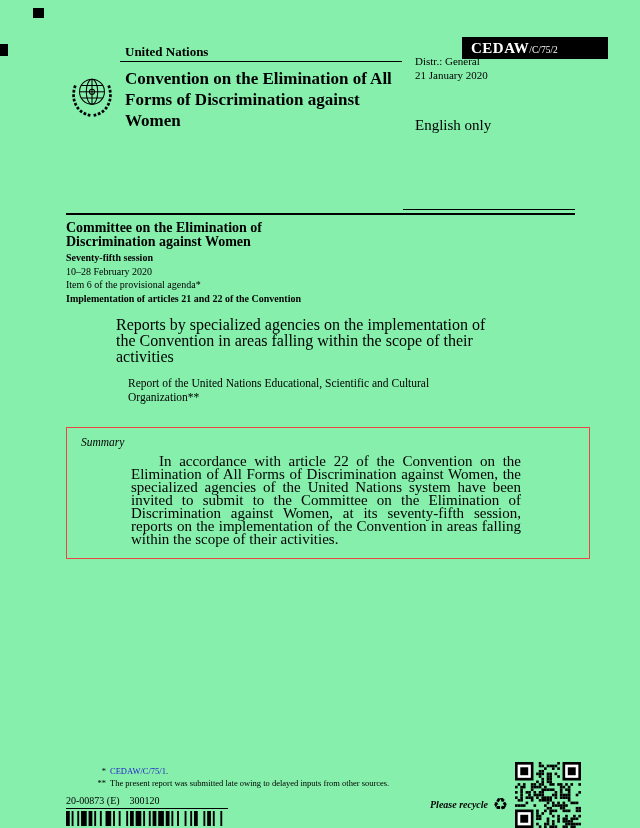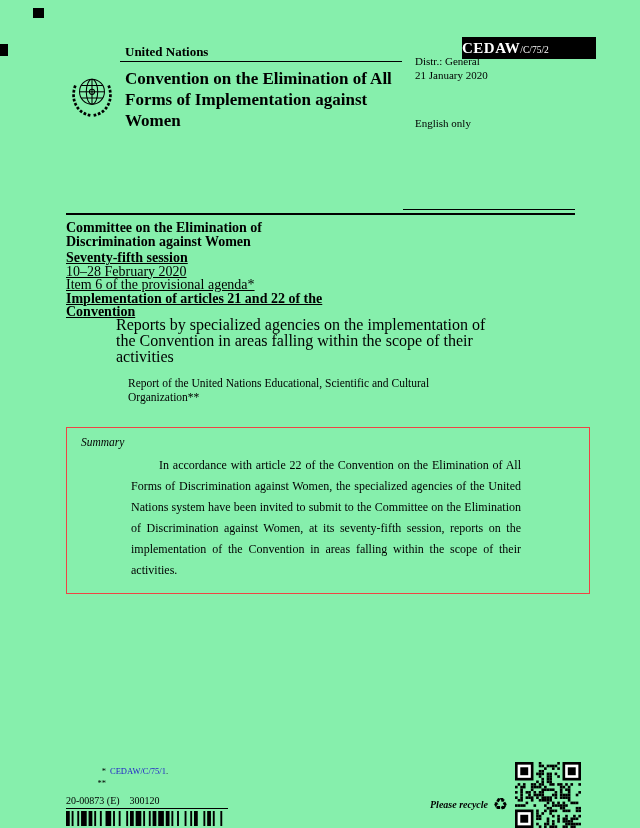--- a/index.html
+++ b/index.html
@@ -8,48 +8,48 @@
     font-family:"Liberation Serif","DejaVu Serif",serif;color:#000;overflow:hidden;
   }
   .mark{position:absolute;background:#000;}
   .mark-top{left:33px;top:8px;width:11px;height:10px;}
   .mark-left{left:0;top:44px;width:8px;height:12px;}
 
   .org{position:absolute;left:125px;top:44px;font-size:13px;font-weight:bold;}
   .org-rule{position:absolute;left:120px;top:61px;width:282px;height:1px;background:#000;}
 
   .symbol-box{
-    position:absolute;left:462px;top:37px;width:134px;height:22px;background:#000;color:#fff;
-    display:flex;align-items:baseline;box-sizing:border-box;line-height:22px;
+    position:absolute;left:462px;top:37px;width:146px;height:22px;background:#000;color:#fff;
+    display:flex;align-items:baseline;padding-left:9px;box-sizing:border-box;line-height:22px;
   }
   .sym-main{font-size:15px;font-weight:bold;letter-spacing:.5px;}
   .sym-suffix{font-size:9.5px;}
 
   .emblem{position:absolute;left:66px;top:71px;width:52px;height:52px;}
 
   .conv-title{position:absolute;left:125px;top:68px;width:268px;font-size:17px;font-weight:bold;line-height:21px;}
 
   .distr{position:absolute;left:415px;top:55px;font-size:11px;line-height:13.5px;}
-  .lang{position:absolute;left:415px;top:117px;font-size:11px;}
+  .lang{position:absolute;left:415px;top:117px;font-size:15px;}
 
   .rule-thin{position:absolute;left:403px;top:209px;width:172px;height:1px;background:#000;}
   .rule-thick{position:absolute;left:66px;top:213px;width:509px;height:2px;background:#000;}
 
   .session{position:absolute;left:66px;top:221px;width:300px;}
   .committee{font-size:14px;font-weight:bold;line-height:13.5px;width:280px;}
-  .sess-line{font-size:14px;line-height:13px;margin-top:0.5px;text-decoration:underline;}
+  .sess-line{font-size:10px;line-height:13px;margin-top:0.5px;}
   .sess-line.first{margin-top:3px;}
   .bold{font-weight:bold;}
 
   .doc-title{position:absolute;left:116px;top:317px;width:372px;font-size:16px;font-weight:normal;line-height:16px;}
   .doc-subtitle{position:absolute;left:128px;top:376px;width:336px;font-size:11.5px;font-weight:normal;line-height:14px;}
 
   .summary-box{position:absolute;left:66px;top:427px;width:524px;min-height:118px;border:1px solid #ef4444;box-sizing:border-box;}
   .summary-label{margin:8px 0 0 14px;font-size:11.5px;font-style:italic;}
-  .summary-text{margin:7px 68px 12px 64px;font-size:12px;line-height:21px;text-align:justify;text-indent:28px;}
+  .summary-text{margin:7px 68px 12px 64px;font-size:15px;line-height:13px;text-align:justify;text-indent:28px;}
 
   .footnotes{position:absolute;left:92px;top:766px;width:448px;font-size:8.5px;line-height:11.5px;}
   .footnote{display:flex;}
   .fn-marker{width:14px;text-align:right;margin-right:4px;flex:none;}
   .fn-link{text-decoration:none;}
 
   .doc-number{position:absolute;left:66px;top:795px;font-size:10px;white-space:pre;}
   .doc-number-rule{position:absolute;left:66px;top:808px;width:162px;height:1px;background:#000;}
   .barcode{position:absolute;left:66px;top:811px;width:160px;height:15px;}
 
@@ -85,21 +85,21 @@
         <ellipse cx="25" cy="20" rx="5.5" ry="12"></ellipse>
         <line x1="25" y1="8" x2="25" y2="32"></line>
       </g>
       <g fill="none" stroke="#000" stroke-width="2.6" stroke-dasharray="2.6 1.7">
         <path d="M9 14 C4 27 10 41 25 43"></path>
         <path d="M41 14 C46 27 40 41 25 43"></path>
       </g>
     </svg>
   </div>
 
-  <div class="conv-title">Convention on the Elimination of All Forms of Implementation against Women</div>
+  <div class="conv-title">Convention on the Elimination of All Forms of Discrimination against Women</div>
 
   <div class="distr">
     <div>Distr.: General</div>
     <div>21 January 2020</div>
   </div>
   <div class="lang">English only</div>
 
   <div class="rule-thin"></div>
   <div class="rule-thick"></div>
 
@@ -119,20 +119,21 @@
     <p class="summary-text">In accordance with article 22 of the Convention on the Elimination of All Forms of Discrimination against Women, the specialized agencies of the United Nations system have been invited to submit to the Committee on the Elimination of Discrimination against Women, at its seventy-fifth session, reports on the implementation of the Convention in areas falling within the scope of their activities.</p>
   </div>
 
   <div class="footnotes">
     <div class="footnote">
       <span class="fn-marker">*</span>
       <span class="fn-text"><a class="fn-link" href="#" style="color: rgb(35, 35, 200);">CEDAW/C/75/1</a><span>.</span></span>
     </div>
     <div class="footnote">
       <span class="fn-marker">**</span>
+      <span class="fn-text">The present report was submitted late owing to delayed inputs from other sources.</span>
     </div>
   </div>
 
   <div class="doc-number">20-00873 (E)    300120</div>
   <div class="doc-number-rule"></div>
   <svg class="barcode" preserveAspectRatio="none" fill="#000" viewBox="0 0 85 16">
       <rect x="0" y="0" width="2" height="16"></rect>
       <rect x="3" y="0" width="1" height="16"></rect>
       <rect x="6" y="0" width="1" height="16"></rect>
       <rect x="8" y="0" width="3" height="16"></rect>

